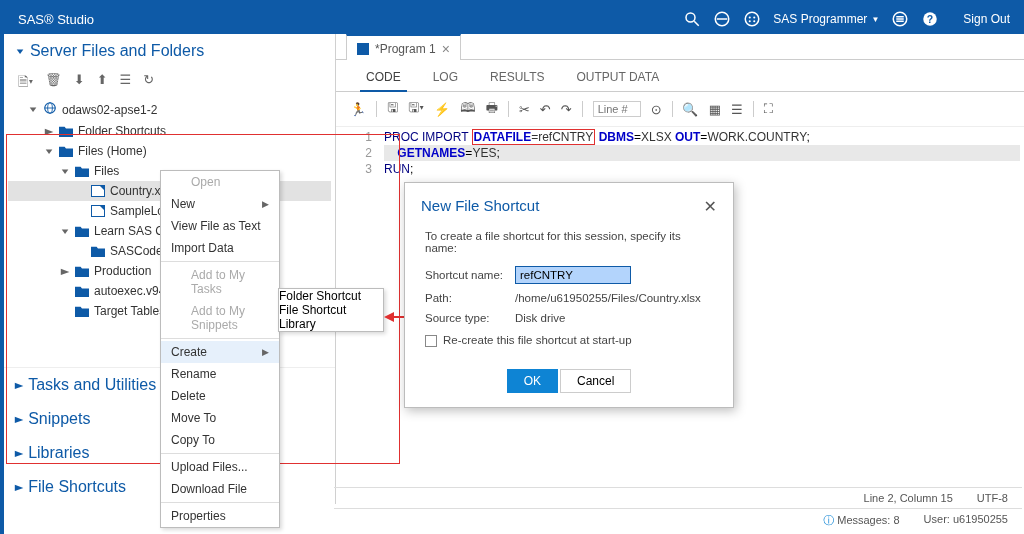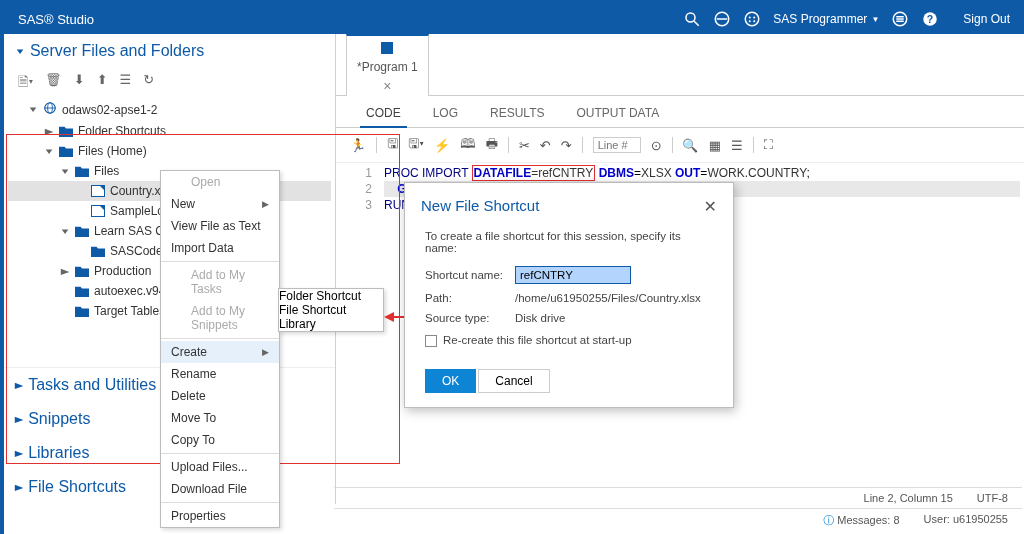--- a/index.html
+++ b/index.html
@@ -34,21 +34,21 @@
   .globe-icon svg { width:14px; height:14px; fill:#0e5aa7; }
   .tree-item.selected { background: #e2e2e2; }
   .i1{padding-left:20px;} .i2{padding-left:36px;} .i3{padding-left:52px;} .i4{padding-left:68px;}
   
   .sidebar-bottom { border-top: 1px solid #eee; }
   .sidebar-bottom .section-header.collapsed::before { content:"▶"; font-size:8px;}
   
   
   .editor { flex: 1; display: flex; flex-direction: column; position: relative; }
   .tabs { display: flex; border-bottom: 1px solid #ccc; padding-left: 10px; }
-  .tab { display: flex; align-items: center; gap: 6px; padding: 6px 10px 4px; font-size: 12px; color: #555; border-top: 2px solid #0e5aa7; background:#fff; border-left:1px solid #ccc; border-right:1px solid #ccc; margin-bottom:-1px;flex-direction:column;}
+  .tab { display: flex; align-items: center; gap: 6px; padding: 6px 10px 4px; font-size: 12px; color: #555; border-top: 2px solid #0e5aa7; background:#fff; border-left:1px solid #ccc; border-right:1px solid #ccc; margin-bottom:-1px;}
   .tab .tab-icon { width:12px; height:12px; background:#0e5aa7; }
   .tab .close { color:#888; font-size:14px; line-height:12px; cursor:pointer;}
   .subtabs { display:flex; gap: 20px; padding: 6px 24px 0; border-bottom:1px solid #ccc;}
   .subtab { font-size:12px; color:#666; padding: 4px 6px 6px; cursor:pointer;}
   .subtab.active { color:#404040; border-bottom:2px solid #0e5aa7; margin-bottom:-1px;}
   .editor-toolbar { padding: 6px 14px; display:flex; gap:10px; align-items:center; color:#555; border-bottom:1px solid #eee;}
   .etool { font-size:13px; color:#555; cursor:pointer;}
   .etool.run { color:#0e5aa7; }
   .sep { width:1px; height:16px; background:#ccc; }
   .linebox { border:1px solid #ccc; font-size:11px; padding:1px 4px; color:#aaa; width:48px;}
@@ -85,21 +85,21 @@
   .dialog-close { color:#555; font-size:16px; cursor:pointer;}
   .dialog-body { padding: 8px 20px; color:#444; }
   .dialog-body p { margin-bottom:12px; font-size:11.5px;}
   .drow { display:flex; align-items:center; margin-bottom:8px; font-size:11.5px;}
   .drow label { width:90px; color:#444;}
   .drow input[type=text] { border:1px solid #0e5aa7; padding:2px 4px; font-size:11.5px; width:116px;}
   .drow input[type=text].sel { background:#b3d4fc;}
   .drow .val { color:#444; }
   .dcheck { display:flex; align-items:flex-start; gap:6px; font-size:11.5px; margin-top:10px;}
   .dcheck .chk { width:12px; height:12px; border:1px solid #888; margin-top:1px; flex-shrink:0;}
-  .dialog-buttons { display:flex; justify-content:flex-start; gap:2px; padding: 14px 20px 0;}
+  .dialog-buttons { display:flex; justify-content:center; gap:2px; padding: 14px 20px 0;}
   .btn { padding:4px 16px; font-size:12px; border:1px solid #ccc; background:#fff; cursor:pointer;}
   .btn.primary { background:#0e84d4; color:#fff; border-color:#0e84d4;}
   
   
   .statusbar { position:absolute; bottom:2px; left:334px; right:2px; display:flex; flex-direction:column;}
   .status-row { display:flex; justify-content:flex-end; gap:24px; padding:4px 14px; font-size:11px; color:#555; border-top:1px solid #ddd;}
   .status-row .info-icon { color:#0e84d4; }
 </style>
 </head>
 <body>

